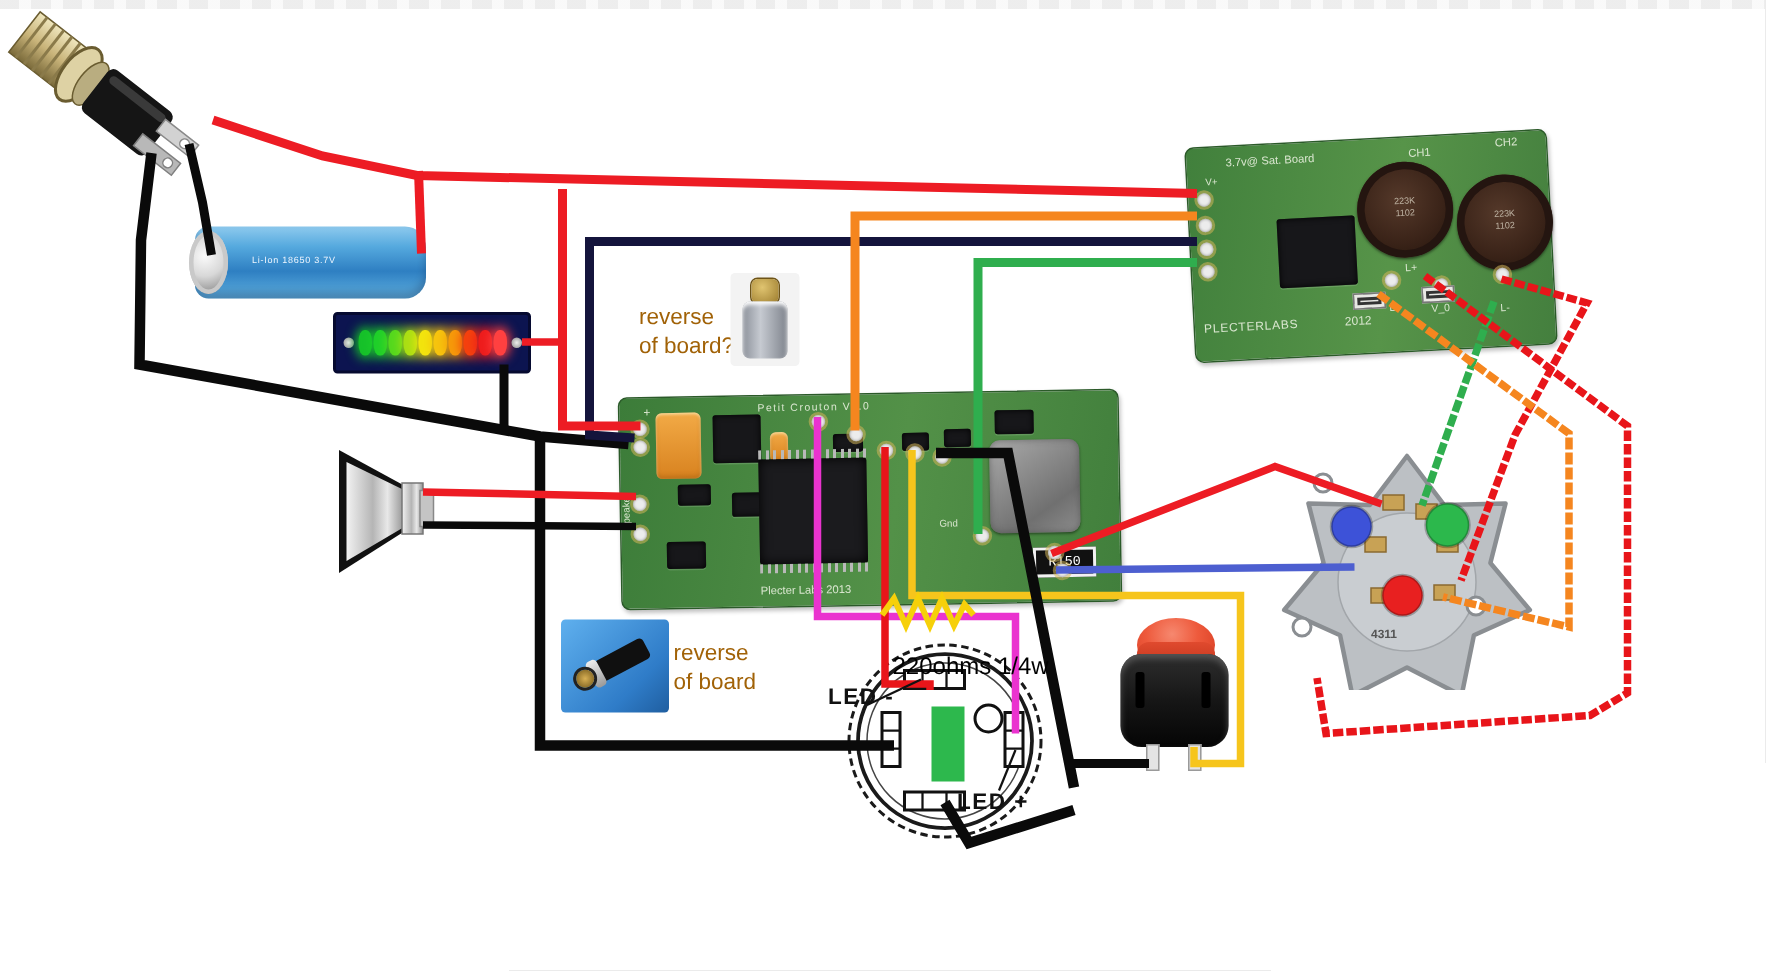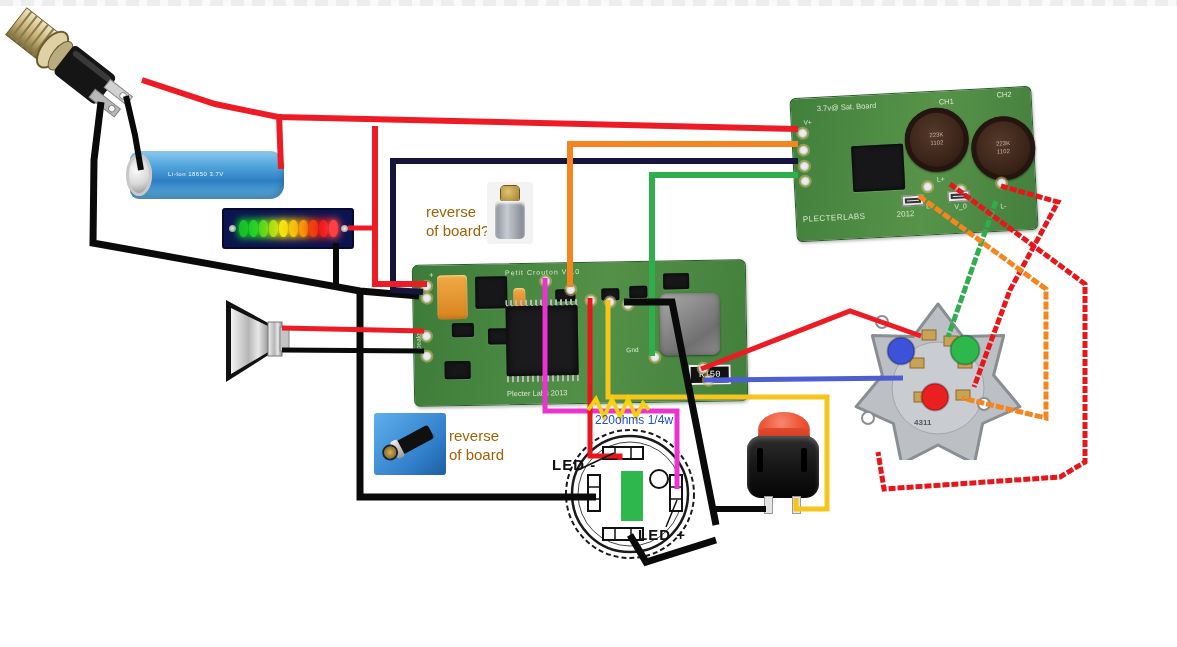--- a/index.html
+++ b/index.html
@@ -70,21 +70,21 @@
     border:2px solid #f2f2f2;color:#fff;font-family:"Liberation Mono",monospace;font-size:9px;
     display:flex;align-items:center;justify-content:center;}
   .toroid{position:absolute;width:64px;height:64px;border-radius:50%;
     background:radial-gradient(circle at 45% 40%,#55392a 0%,#3a2318 55%,#1d110a 100%);
     box-shadow:inset 0 0 0 5px #241510,0 1px 2px #0008;color:#beb3a3;font-size:6px;text-align:center;
     display:flex;flex-direction:column;align-items:center;justify-content:center;line-height:1.3;}
   .resbar{position:absolute;height:9px;width:20px;background:#e8e8e4;border:1px solid #777;
     box-shadow:inset 0 0 0 2px #e8e8e4, inset 0 0 0 4px #333;}
   
   #wires{position:absolute;left:0;top:0;z-index:5;pointer-events:none;}
-  #lbl-resistor{left:595px;top:413px;font-size:12px;color:#1d4ed8;z-index:6;}
+  #lbl-resistor{left:595px;top:436px;font-size:16px;color:#000000;z-index:6;}
   .led-lbl{font-weight:bold;font-size:15px;color:#111;z-index:6;letter-spacing:1px;}
 </style>
 </head>
 <body>
 
 <div id="stage" class="noselect">
 
   <div id="top-strip" class="comp"></div>
 
   <svg id="dc-jack" class="comp" style="left:2px;top:2px;" width="165" height="130">

